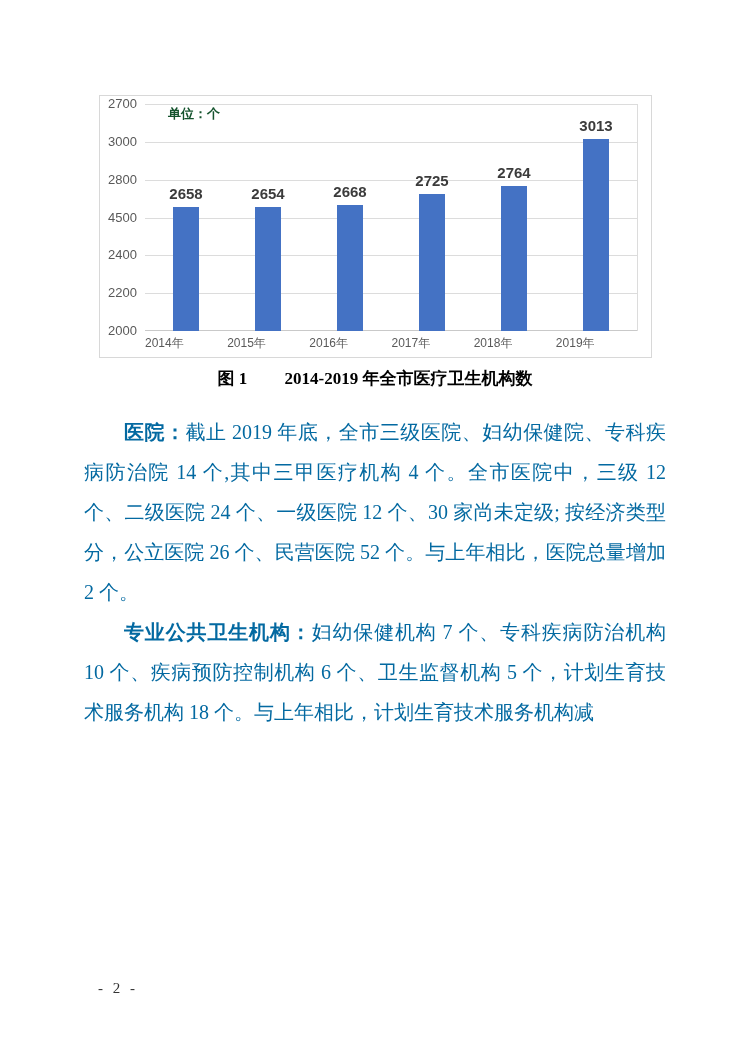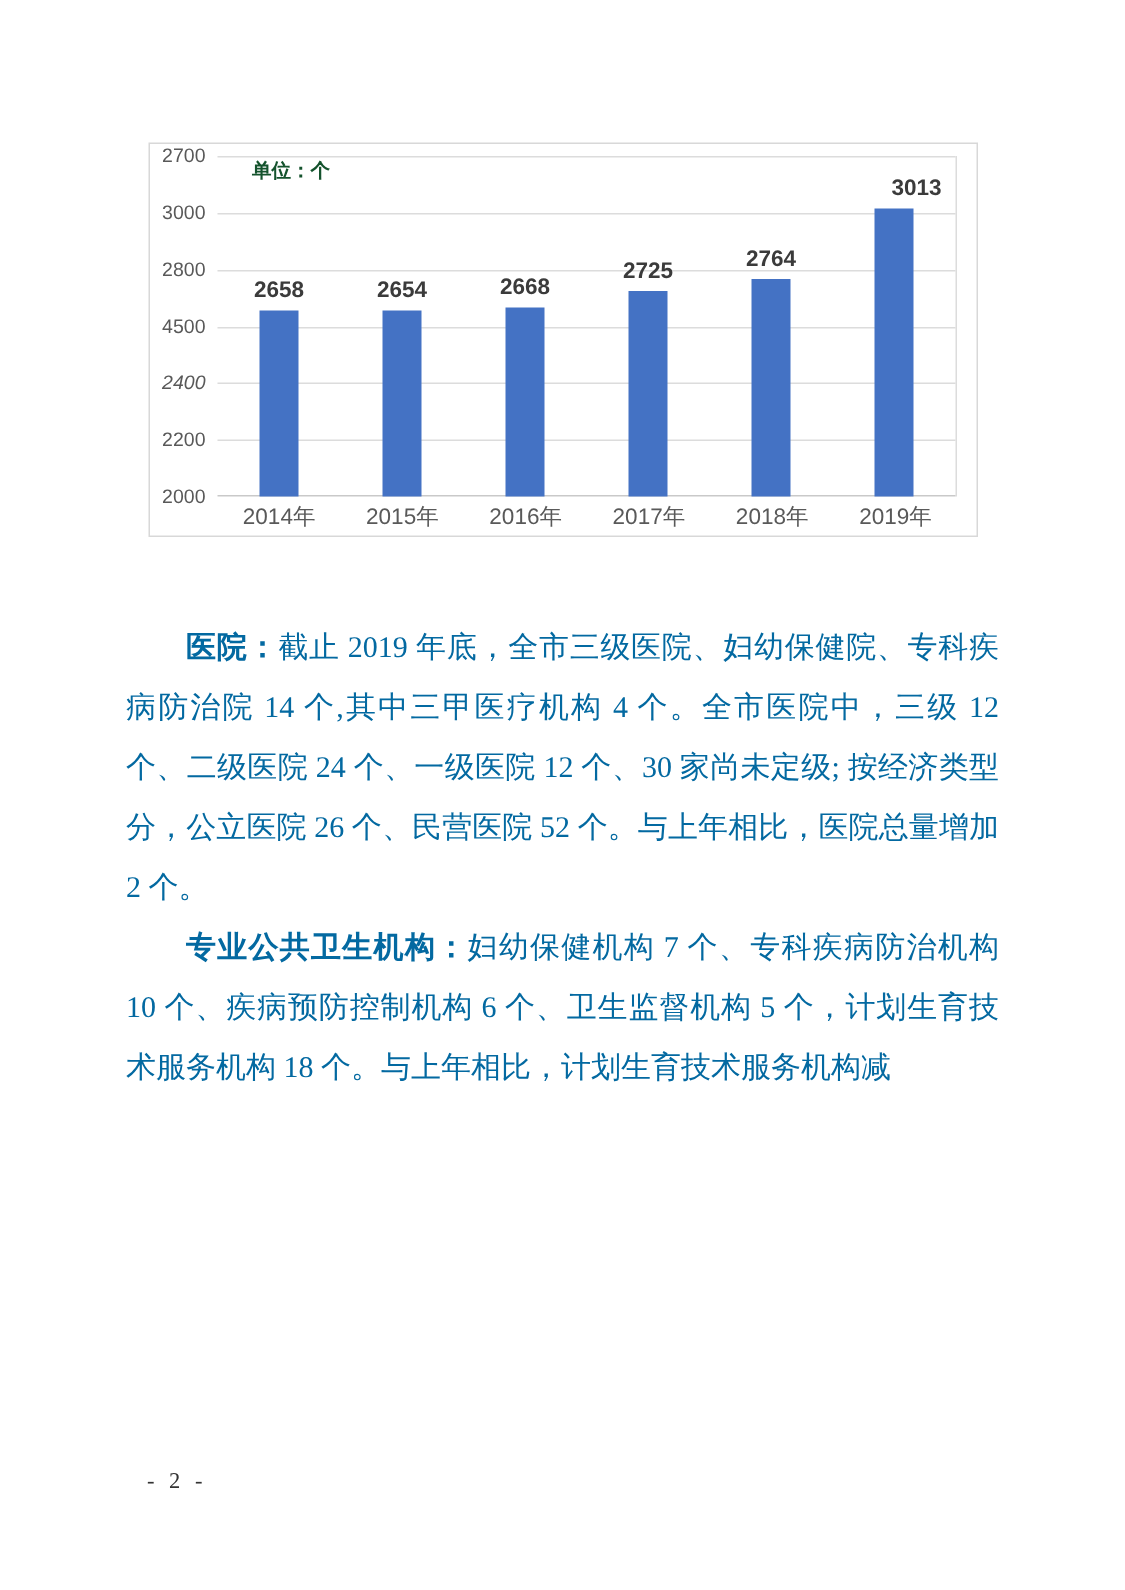--- a/index.html
+++ b/index.html
@@ -80,22 +80,22 @@
     white-space: nowrap;
   }
   .x-labels {
     position: absolute;
     left: 45px; top: 239px;
     width: 493px;
     display: flex;
   }
   .x-label {
     flex: 1;
-    text-align: center;
-    font-size: 15px;
+    text-align: left;
+    font-size: 12px;
     color: #595959;
   }
 
   
   .figure-caption {
     position: absolute;
     left: 0; top: 367px;
     width: 750px;
     text-align: center;
     font-weight: bold;
@@ -132,21 +132,21 @@
 
 <div class="page">
 
   <div class="chart-frame">
     <div class="unit-label">单位：个</div>
     <div class="y-axis">
         <div class="y-tick" style="bottom: calc(100% - 8px);">2700</div>
         <div class="y-tick" style="bottom: calc(83.3333% - 8px);">3000</div>
         <div class="y-tick" style="bottom: calc(66.6667% - 8px);">2800</div>
         <div class="y-tick" style="bottom: calc(50% - 8px);">4500</div>
-        <div class="y-tick" style="bottom: calc(33.3333% - 8px); font-style: italic;">2400</div>
+        <div class="y-tick" style="bottom: calc(33.3333% - 8px);">2400</div>
         <div class="y-tick" style="bottom: calc(16.6667% - 8px);">2200</div>
         <div class="y-tick" style="bottom: calc(0% - 8px);">2000</div>
       </div>
     <div class="plot-area">
       <div>
           <div class="gridline" style="bottom: calc(100% - 1px);"></div>
           <div class="gridline" style="bottom: calc(83.3333% - 1px);"></div>
           <div class="gridline" style="bottom: calc(66.6667% - 1px);"></div>
           <div class="gridline" style="bottom: calc(50% - 1px);"></div>
           <div class="gridline" style="bottom: calc(33.3333% - 1px);"></div>
@@ -169,34 +169,37 @@
           <div class="bar-slot">
             <div class="bar" style="height: 60.4167%; background: rgb(68, 114, 196);"></div>
             <div class="bar-value" style="bottom: calc(60.4167% + 5px);">2725</div>
           </div>
           <div class="bar-slot">
             <div class="bar" style="height: 63.6667%; background: rgb(68, 114, 196);"></div>
             <div class="bar-value" style="bottom: calc(63.6667% + 5px);">2764</div>
           </div>
           <div class="bar-slot">
             <div class="bar" style="height: 84.4167%; background: rgb(68, 114, 196);"></div>
-            <div class="bar-value" style="bottom: calc(84.4167% + 5px); margin-left: 15px;">3013</div>
+            <div class="bar-value" style="bottom: calc(84.4167% + 5px);">3013</div>
           </div>
         </div>
     </div>
     <div class="x-labels">
         <div class="x-label">2014年</div>
         <div class="x-label">2015年</div>
         <div class="x-label">2016年</div>
         <div class="x-label">2017年</div>
         <div class="x-label">2018年</div>
         <div class="x-label">2019年</div>
       </div>
   </div>
 
+  <div class="figure-caption">
+    <span class="fig-label">图 1</span><span>2014-2019 年全市医疗卫生机构数</span>
+  </div>
 
   <div class="body-text">
     <p><span class="lead">医院：</span><span>截止 2019 年底，全市三级医院、妇幼保健院、专科疾病防治院 14 个,其中三甲医疗机构 4 个。全市医院中，三级 12 个、二级医院 24 个、一级医院 12 个、30 家尚未定级; 按经济类型分，公立医院 26 个、民营医院 52 个。与上年相比，医院总量增加 2 个。</span></p>
     <p><span class="lead">专业公共卫生机构：</span><span>妇幼保健机构 7 个、专科疾病防治机构 10 个、疾病预防控制机构 6 个、卫生监督机构 5 个，计划生育技术服务机构 18 个。与上年相比，计划生育技术服务机构减</span></p>
   </div>
 
   <div class="page-number">- 2 -</div>
 
 </div>
 

